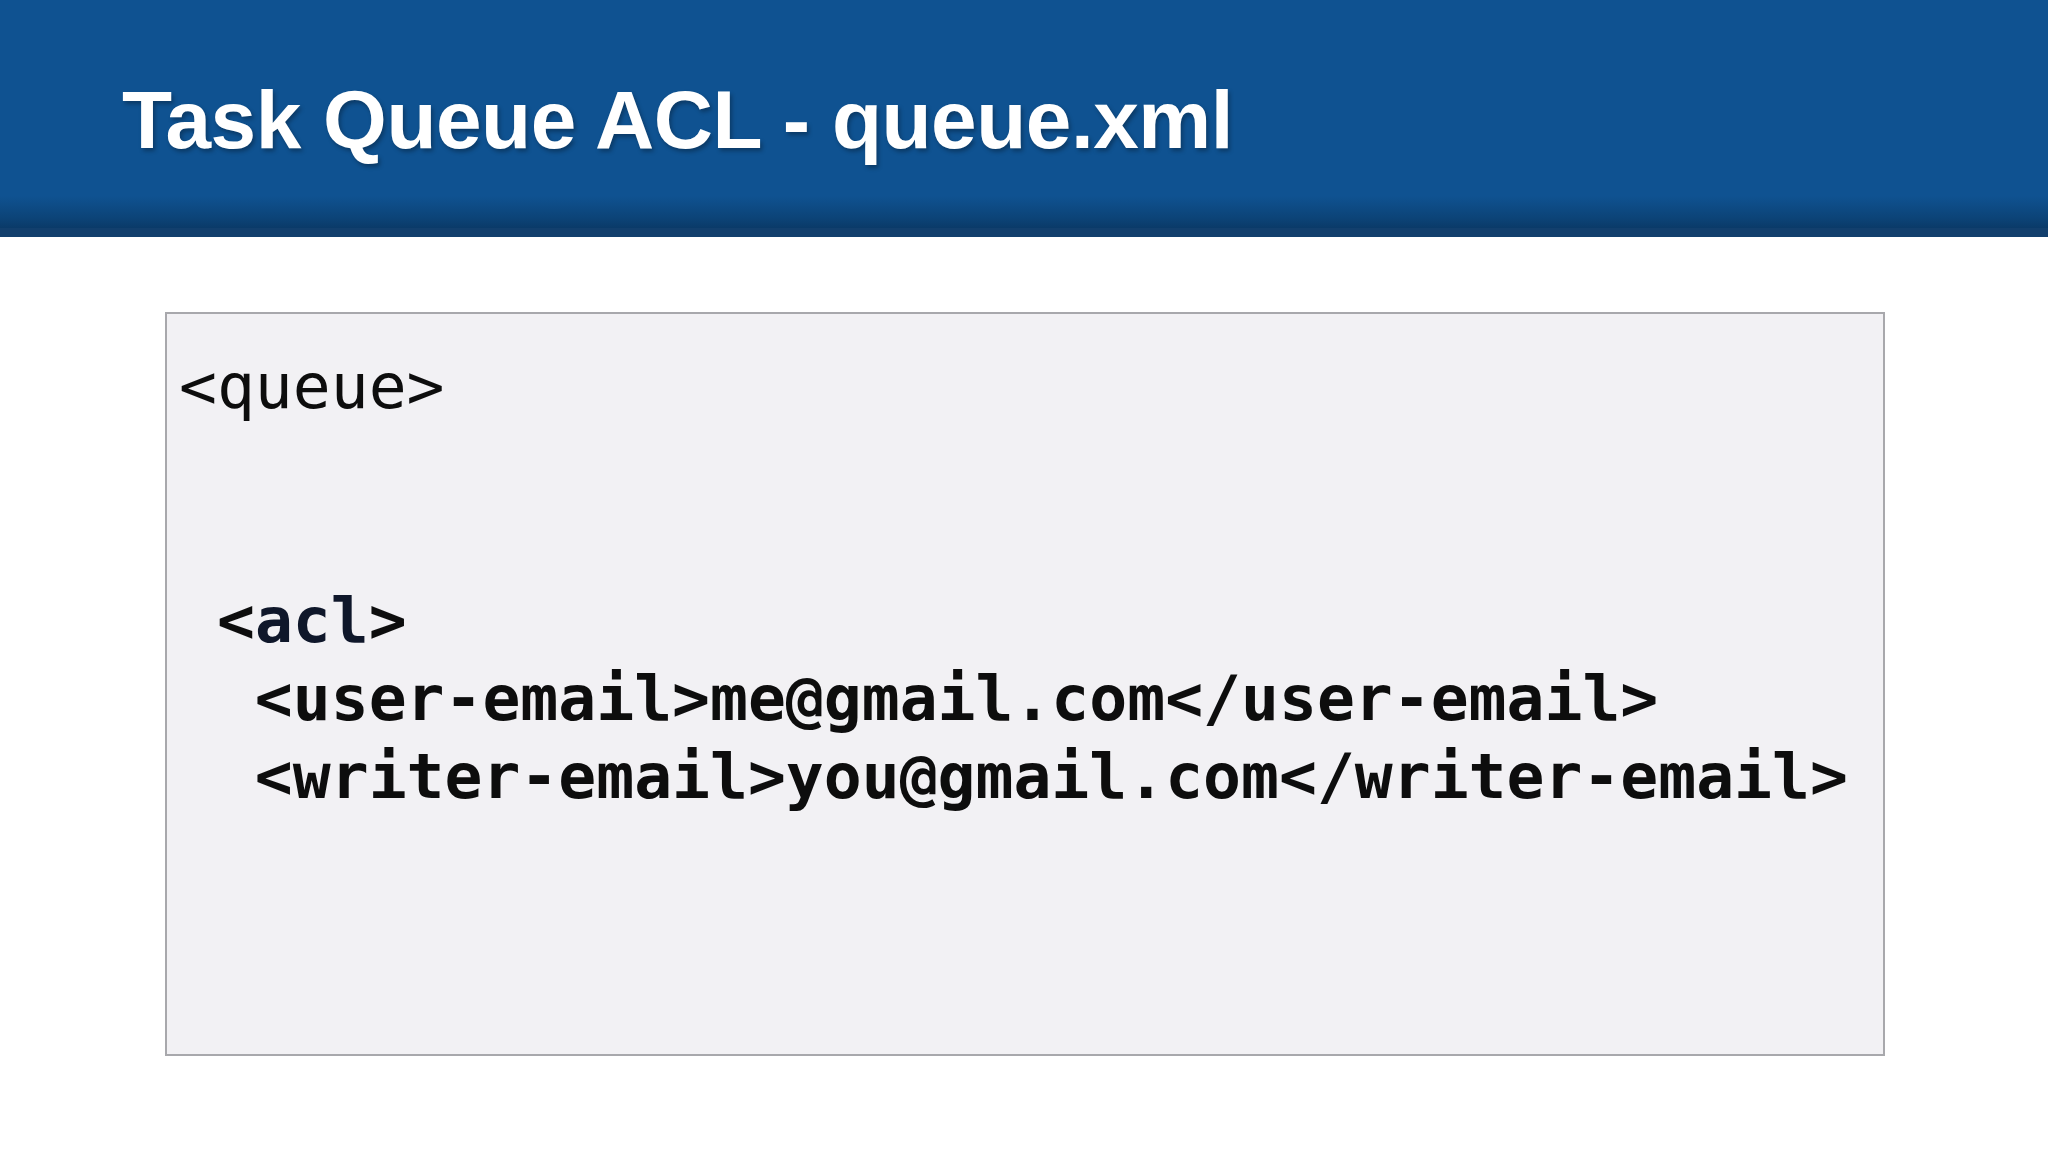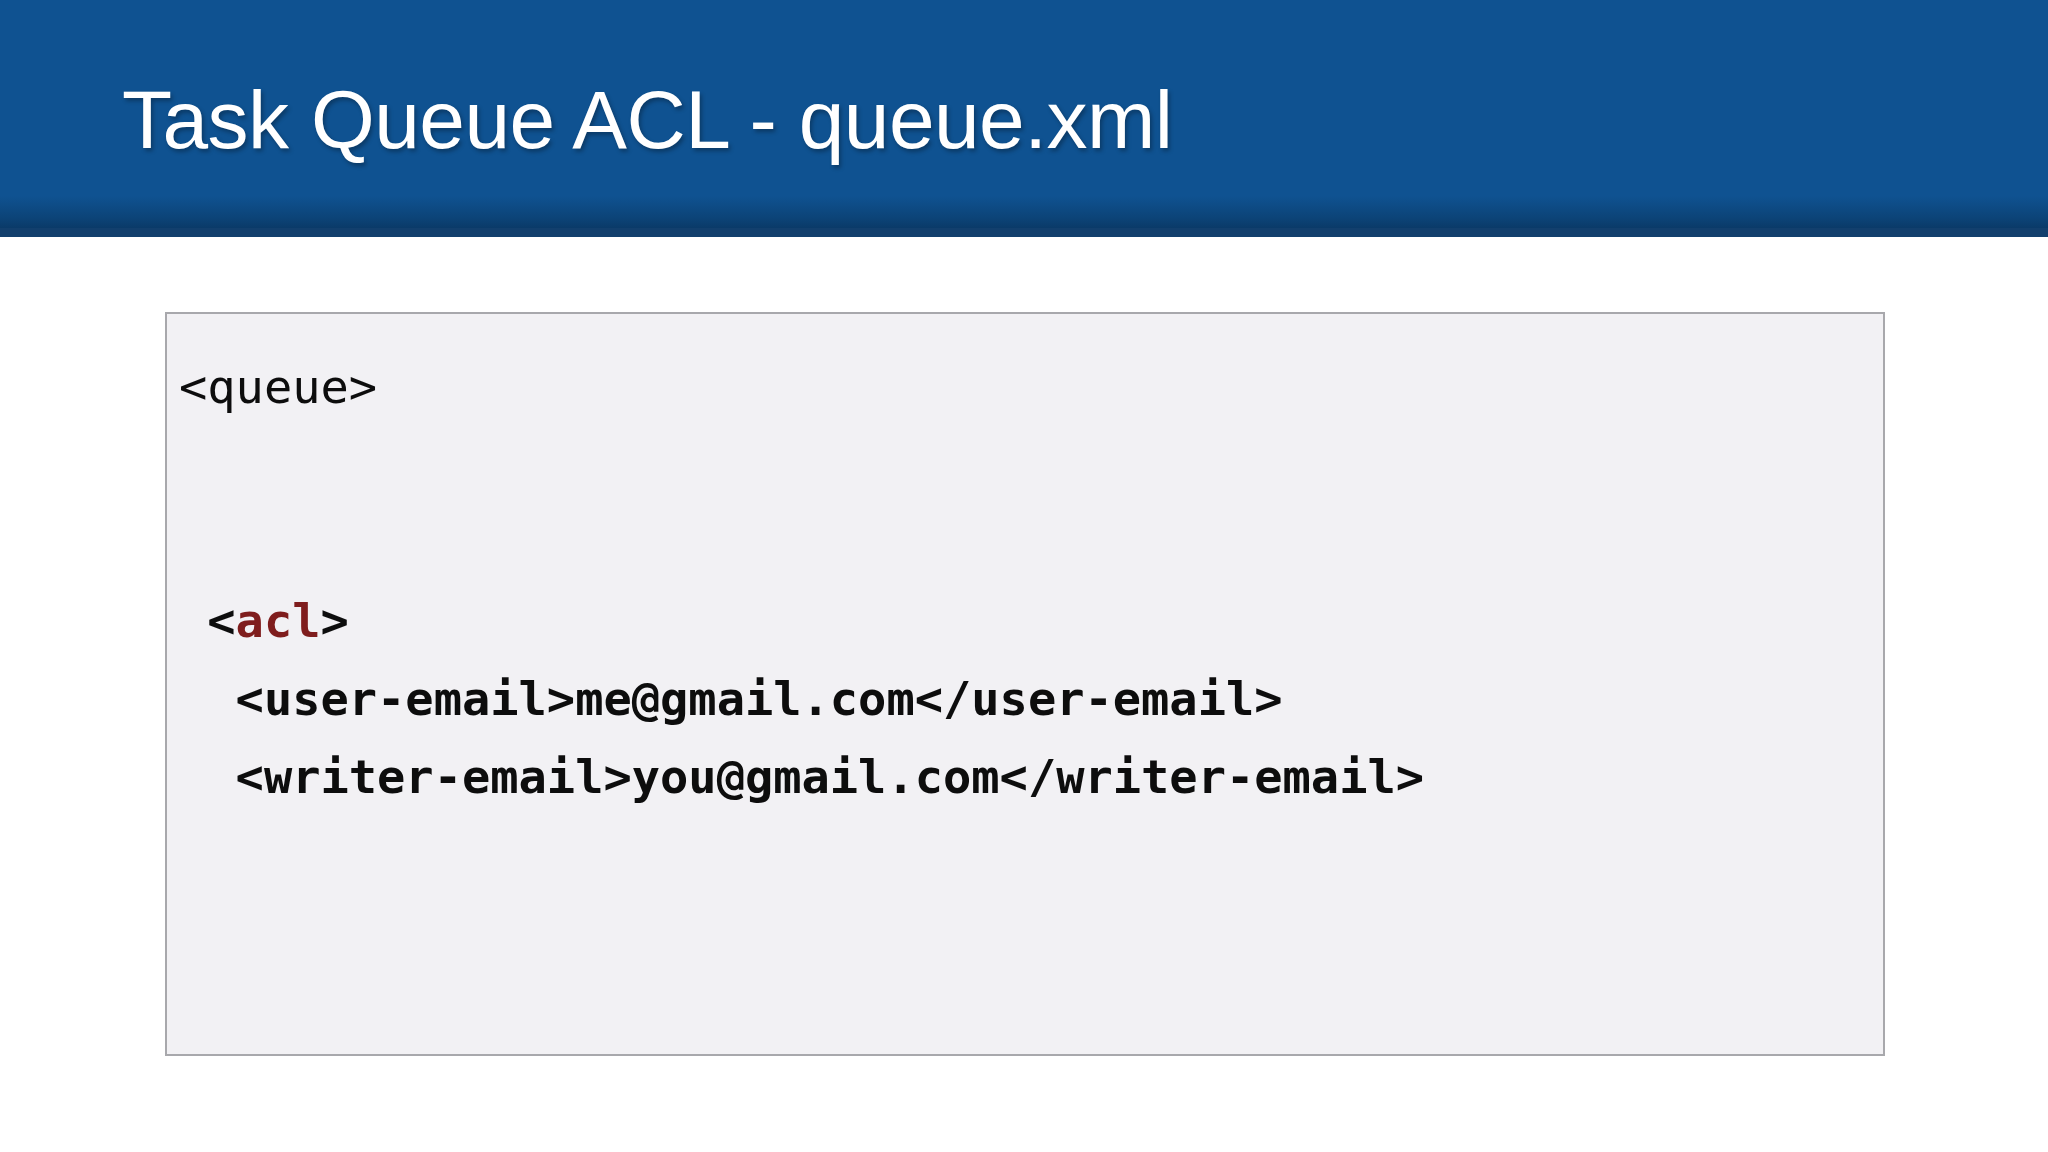--- a/index.html
+++ b/index.html
@@ -41,21 +41,21 @@
     height: 9px;
     background: #123f6d;
   }
   .slide-title {
     position: absolute;
     left: 122px;
     top: 68px;
     width: 1800px;
     color: #ffffff;
     font-family: "Liberation Sans Narrow", "Liberation Sans", sans-serif;
-    font-weight: normal;
+    font-weight: bold;
     font-size: 82px;
     line-height: 104px;
     letter-spacing: -0.5px;
     white-space: nowrap;
     text-shadow: 2px 3px 4px rgba(0,0,0,0.30);
   }
 
   
   .code-box {
     position: absolute;
@@ -64,32 +64,32 @@
     width: 1720px;
     height: 744px;
     background: #f2f1f4;
     border: 2px solid #a8a8ac;
     box-sizing: border-box;
     padding: 34px 0 0 0;
     overflow: hidden;
   }
   .code-line {
     font-family: "DejaVu Sans Mono", "Liberation Mono", monospace;
-    font-size: 47px;
+    font-size: 63px;
     line-height: 78px;
     color: #0d0d0d;
     white-space: pre;
     padding-left: 12px;
     letter-spacing: 0px;
   }
   .code-line.bold {
     font-weight: bold;
   }
   .tok-red {
-    color: #7f1d1d;
+    color: #0f172a;
   }
   .tok-dark {
     color: #0d0d0d;
   }
 </style>
 </head>
 <body>
 
 <div class="title-banner">
   <div class="title-banner-shade"></div>

